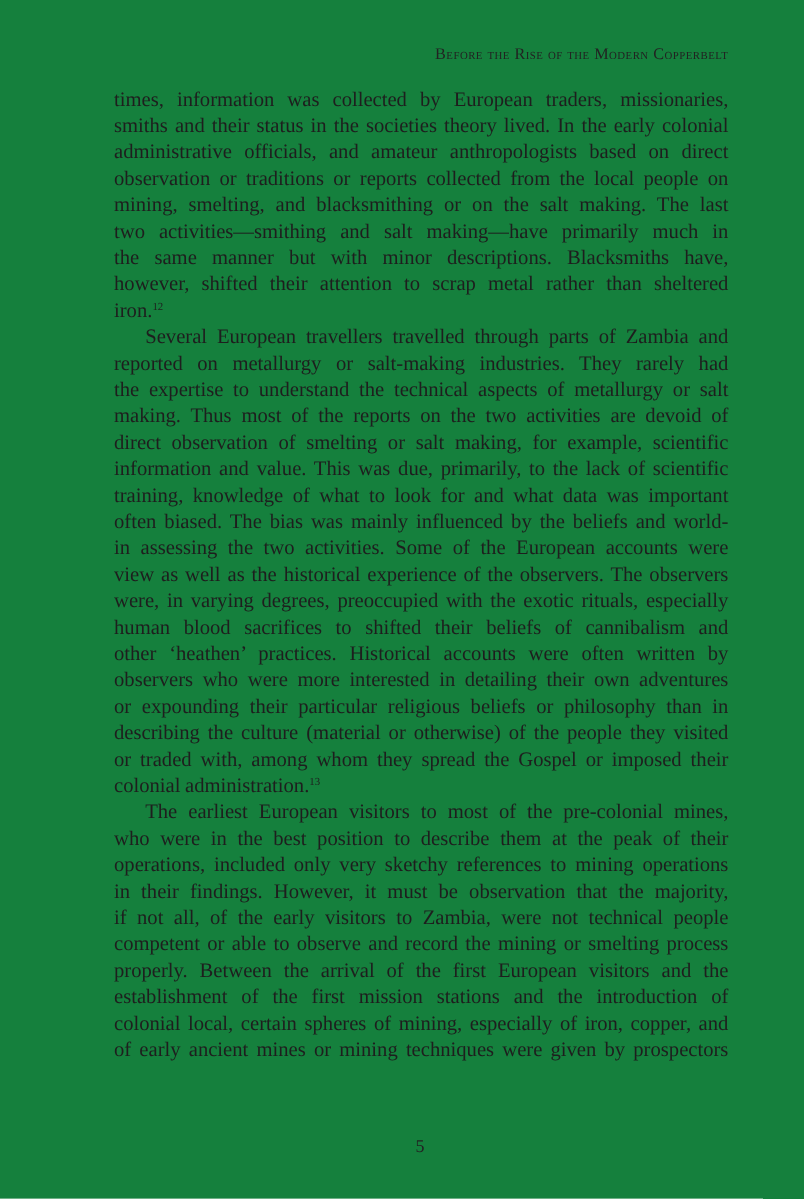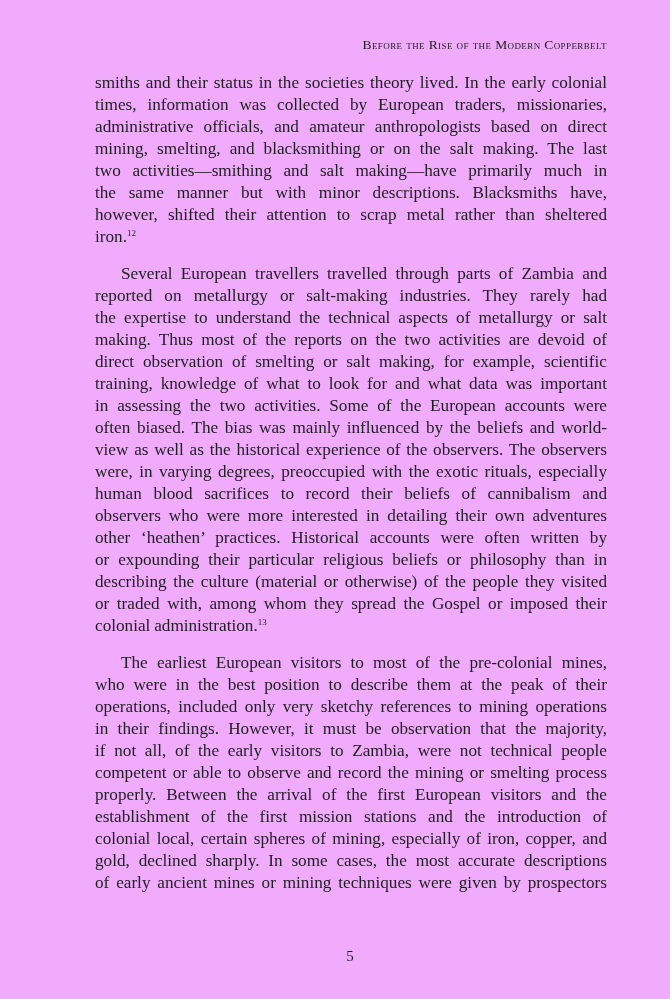--- a/index.html
+++ b/index.html
@@ -1,88 +1,89 @@
 <!DOCTYPE html>
 <html><head>
   <meta charset="utf-8">
   <style>
     html, body { margin: 0; padding: 0; background: #ffffff; }
     body { width: 670px; height: 999px; position: relative; overflow: hidden; }
     .page {
       position: absolute; left: 0; top: 0; width: 670px; height: 999px;
-      background: #f0abfc; color: #1e1e1e;
+      background: #15803d; color: #1e1e1e;
       font-family: "Liberation Serif", "DejaVu Serif", serif;
     }
     .running-head {
       position: absolute; top: 37px; right: 63px;
       font-size: 13.5px; letter-spacing: 0.4px;
       font-variant: small-caps; color: #222;
     }
     .body-text {
       position: absolute; left: 95px; top: 72px; width: 512px;
     }
     .line {
       display: block; height: 22px; line-height: 22px;
       font-size: 17.2px; white-space: nowrap;
       text-align: justify; text-align-last: justify;
       word-spacing: -0.5px;
     }
     .line.last { text-align-last: left; }
-    .line.indent { padding-left: 26px; margin-top: 15px; }
+    .line.indent { padding-left: 26px; }
     sup { font-size: 9px; vertical-align: 6px; line-height: 0; }
     .folio {
       position: absolute; top: 948px; left: 0; width: 700px;
       text-align: center; font-size: 15px; color: #222;
     }
   </style>
 </head>
 <body>
 
 <div class="page">
   <div class="running-head">Before the Rise of the Modern Copperbelt</div>
 
   <div class="body-text" id="body-text">
       <div>
+        <span class="line"><span>times, information was collected by European traders, missionaries,</span></span>
         <span class="line"><span>smiths and their status in the societies theory lived. In the early colonial</span></span>
-        <span class="line"><span>times, information was collected by European traders, missionaries,</span></span>
         <span class="line"><span>administrative officials, and amateur anthropologists based on direct</span></span>
+        <span class="line"><span>observation or traditions or reports collected from the local people on</span></span>
         <span class="line"><span>mining, smelting, and blacksmithing or on the salt making. The last</span></span>
         <span class="line"><span>two activities—smithing and salt making—have primarily much in</span></span>
         <span class="line"><span>the same manner but with minor descriptions. Blacksmiths have,</span></span>
         <span class="line"><span>however, shifted their attention to scrap metal rather than sheltered</span></span>
         <span class="line last"><span>iron.</span><sup>12</sup></span>
       </div>
       <div>
         <span class="line indent"><span>Several European travellers travelled through parts of Zambia and</span></span>
         <span class="line"><span>reported on metallurgy or salt-making industries. They rarely had</span></span>
         <span class="line"><span>the expertise to understand the technical aspects of metallurgy or salt</span></span>
         <span class="line"><span>making. Thus most of the reports on the two activities are devoid of</span></span>
         <span class="line"><span>direct observation of smelting or salt making, for example, scientific</span></span>
+        <span class="line"><span>information and value. This was due, primarily, to the lack of scientific</span></span>
         <span class="line"><span>training, knowledge of what to look for and what data was important</span></span>
+        <span class="line"><span>often biased. The bias was mainly influenced by the beliefs and world-</span></span>
         <span class="line"><span>in assessing the two activities. Some of the European accounts were</span></span>
-        <span class="line"><span>often biased. The bias was mainly influenced by the beliefs and world-</span></span>
         <span class="line"><span>view as well as the historical experience of the observers. The observers</span></span>
         <span class="line"><span>were, in varying degrees, preoccupied with the exotic rituals, especially</span></span>
-        <span class="line"><span>human blood sacrifices to record their beliefs of cannibalism and</span></span>
+        <span class="line"><span>human blood sacrifices to shifted their beliefs of cannibalism and</span></span>
+        <span class="line"><span>other ‘heathen’ practices. Historical accounts were often written by</span></span>
         <span class="line"><span>observers who were more interested in detailing their own adventures</span></span>
-        <span class="line"><span>other ‘heathen’ practices. Historical accounts were often written by</span></span>
         <span class="line"><span>or expounding their particular religious beliefs or philosophy than in</span></span>
         <span class="line"><span>describing the culture (material or otherwise) of the people they visited</span></span>
         <span class="line"><span>or traded with, among whom they spread the Gospel or imposed their</span></span>
         <span class="line last"><span>colonial administration.</span><sup>13</sup></span>
       </div>
       <div>
         <span class="line indent"><span>The earliest European visitors to most of the pre-colonial mines,</span></span>
         <span class="line"><span>who were in the best position to describe them at the peak of their</span></span>
         <span class="line"><span>operations, included only very sketchy references to mining operations</span></span>
         <span class="line"><span>in their findings. However, it must be observation that the majority,</span></span>
         <span class="line"><span>if not all, of the early visitors to Zambia, were not technical people</span></span>
         <span class="line"><span>competent or able to observe and record the mining or smelting process</span></span>
         <span class="line"><span>properly. Between the arrival of the first European visitors and the</span></span>
         <span class="line"><span>establishment of the first mission stations and the introduction of</span></span>
         <span class="line"><span>colonial local, certain spheres of mining, especially of iron, copper, and</span></span>
-        <span class="line"><span>gold, declined sharply. In some cases, the most accurate descriptions</span></span>
         <span class="line"><span>of early ancient mines or mining techniques were given by prospectors</span></span>
       </div>
     </div>
 
   <div class="folio">5</div>
 </div>
 
 </body></html>

